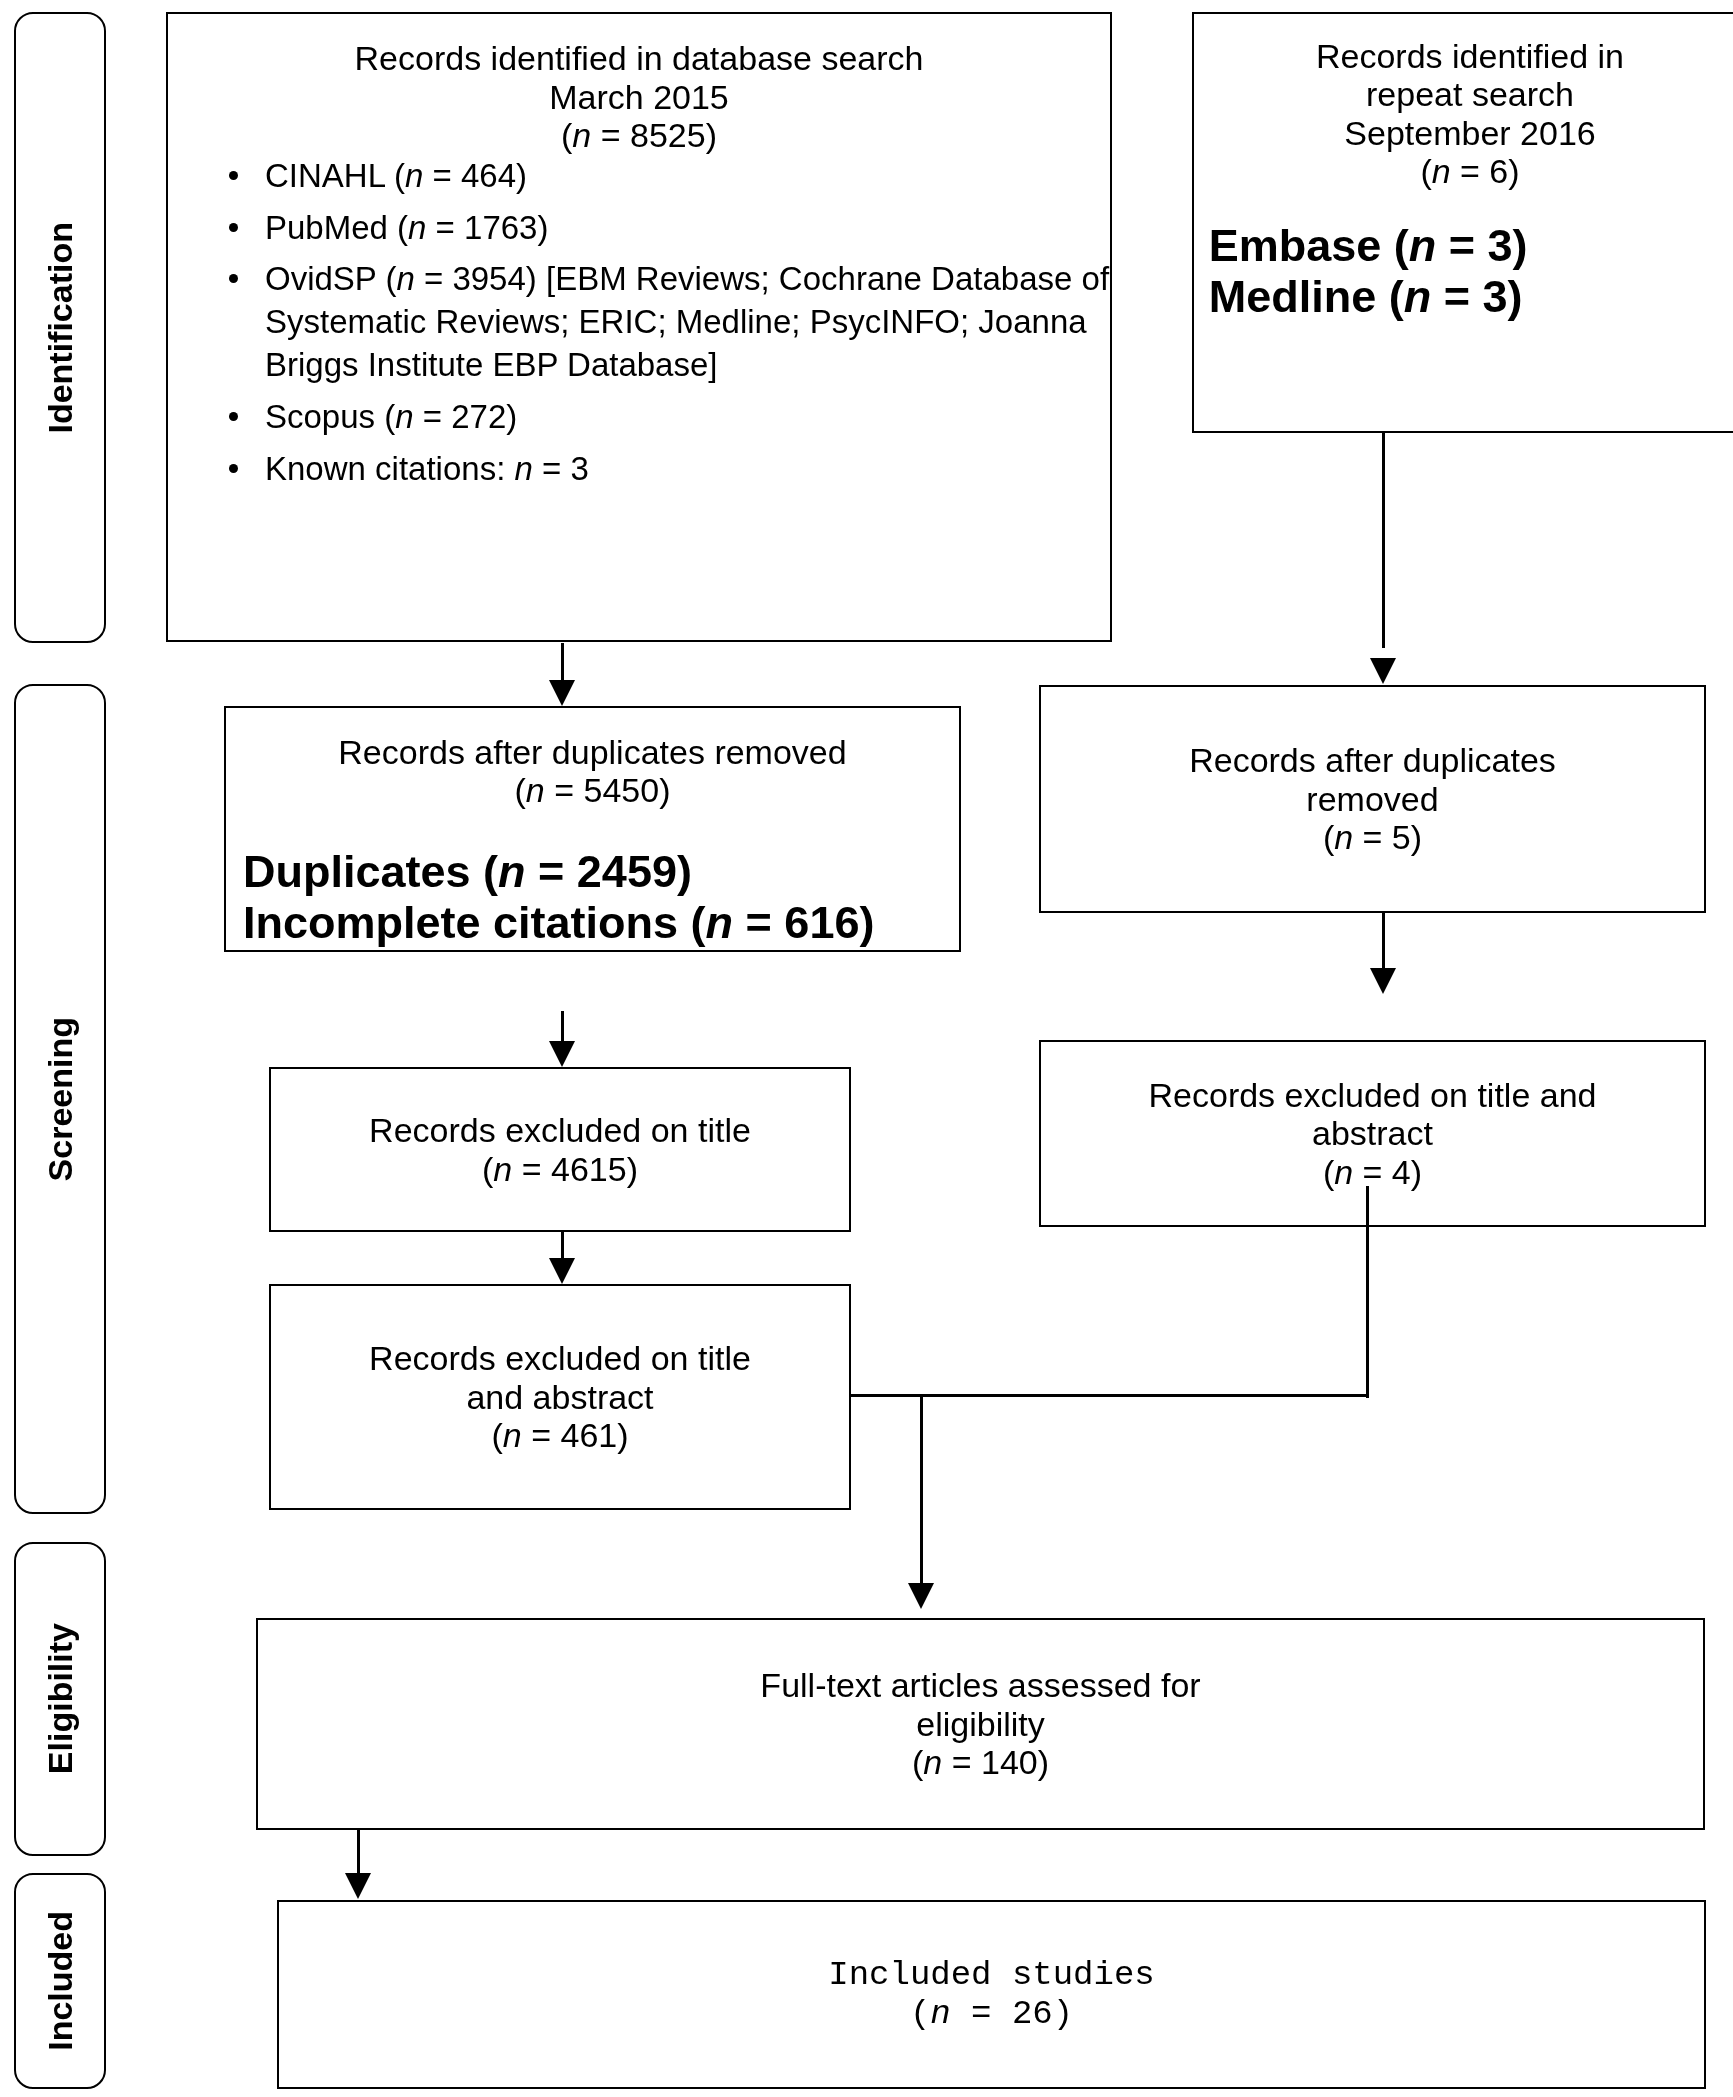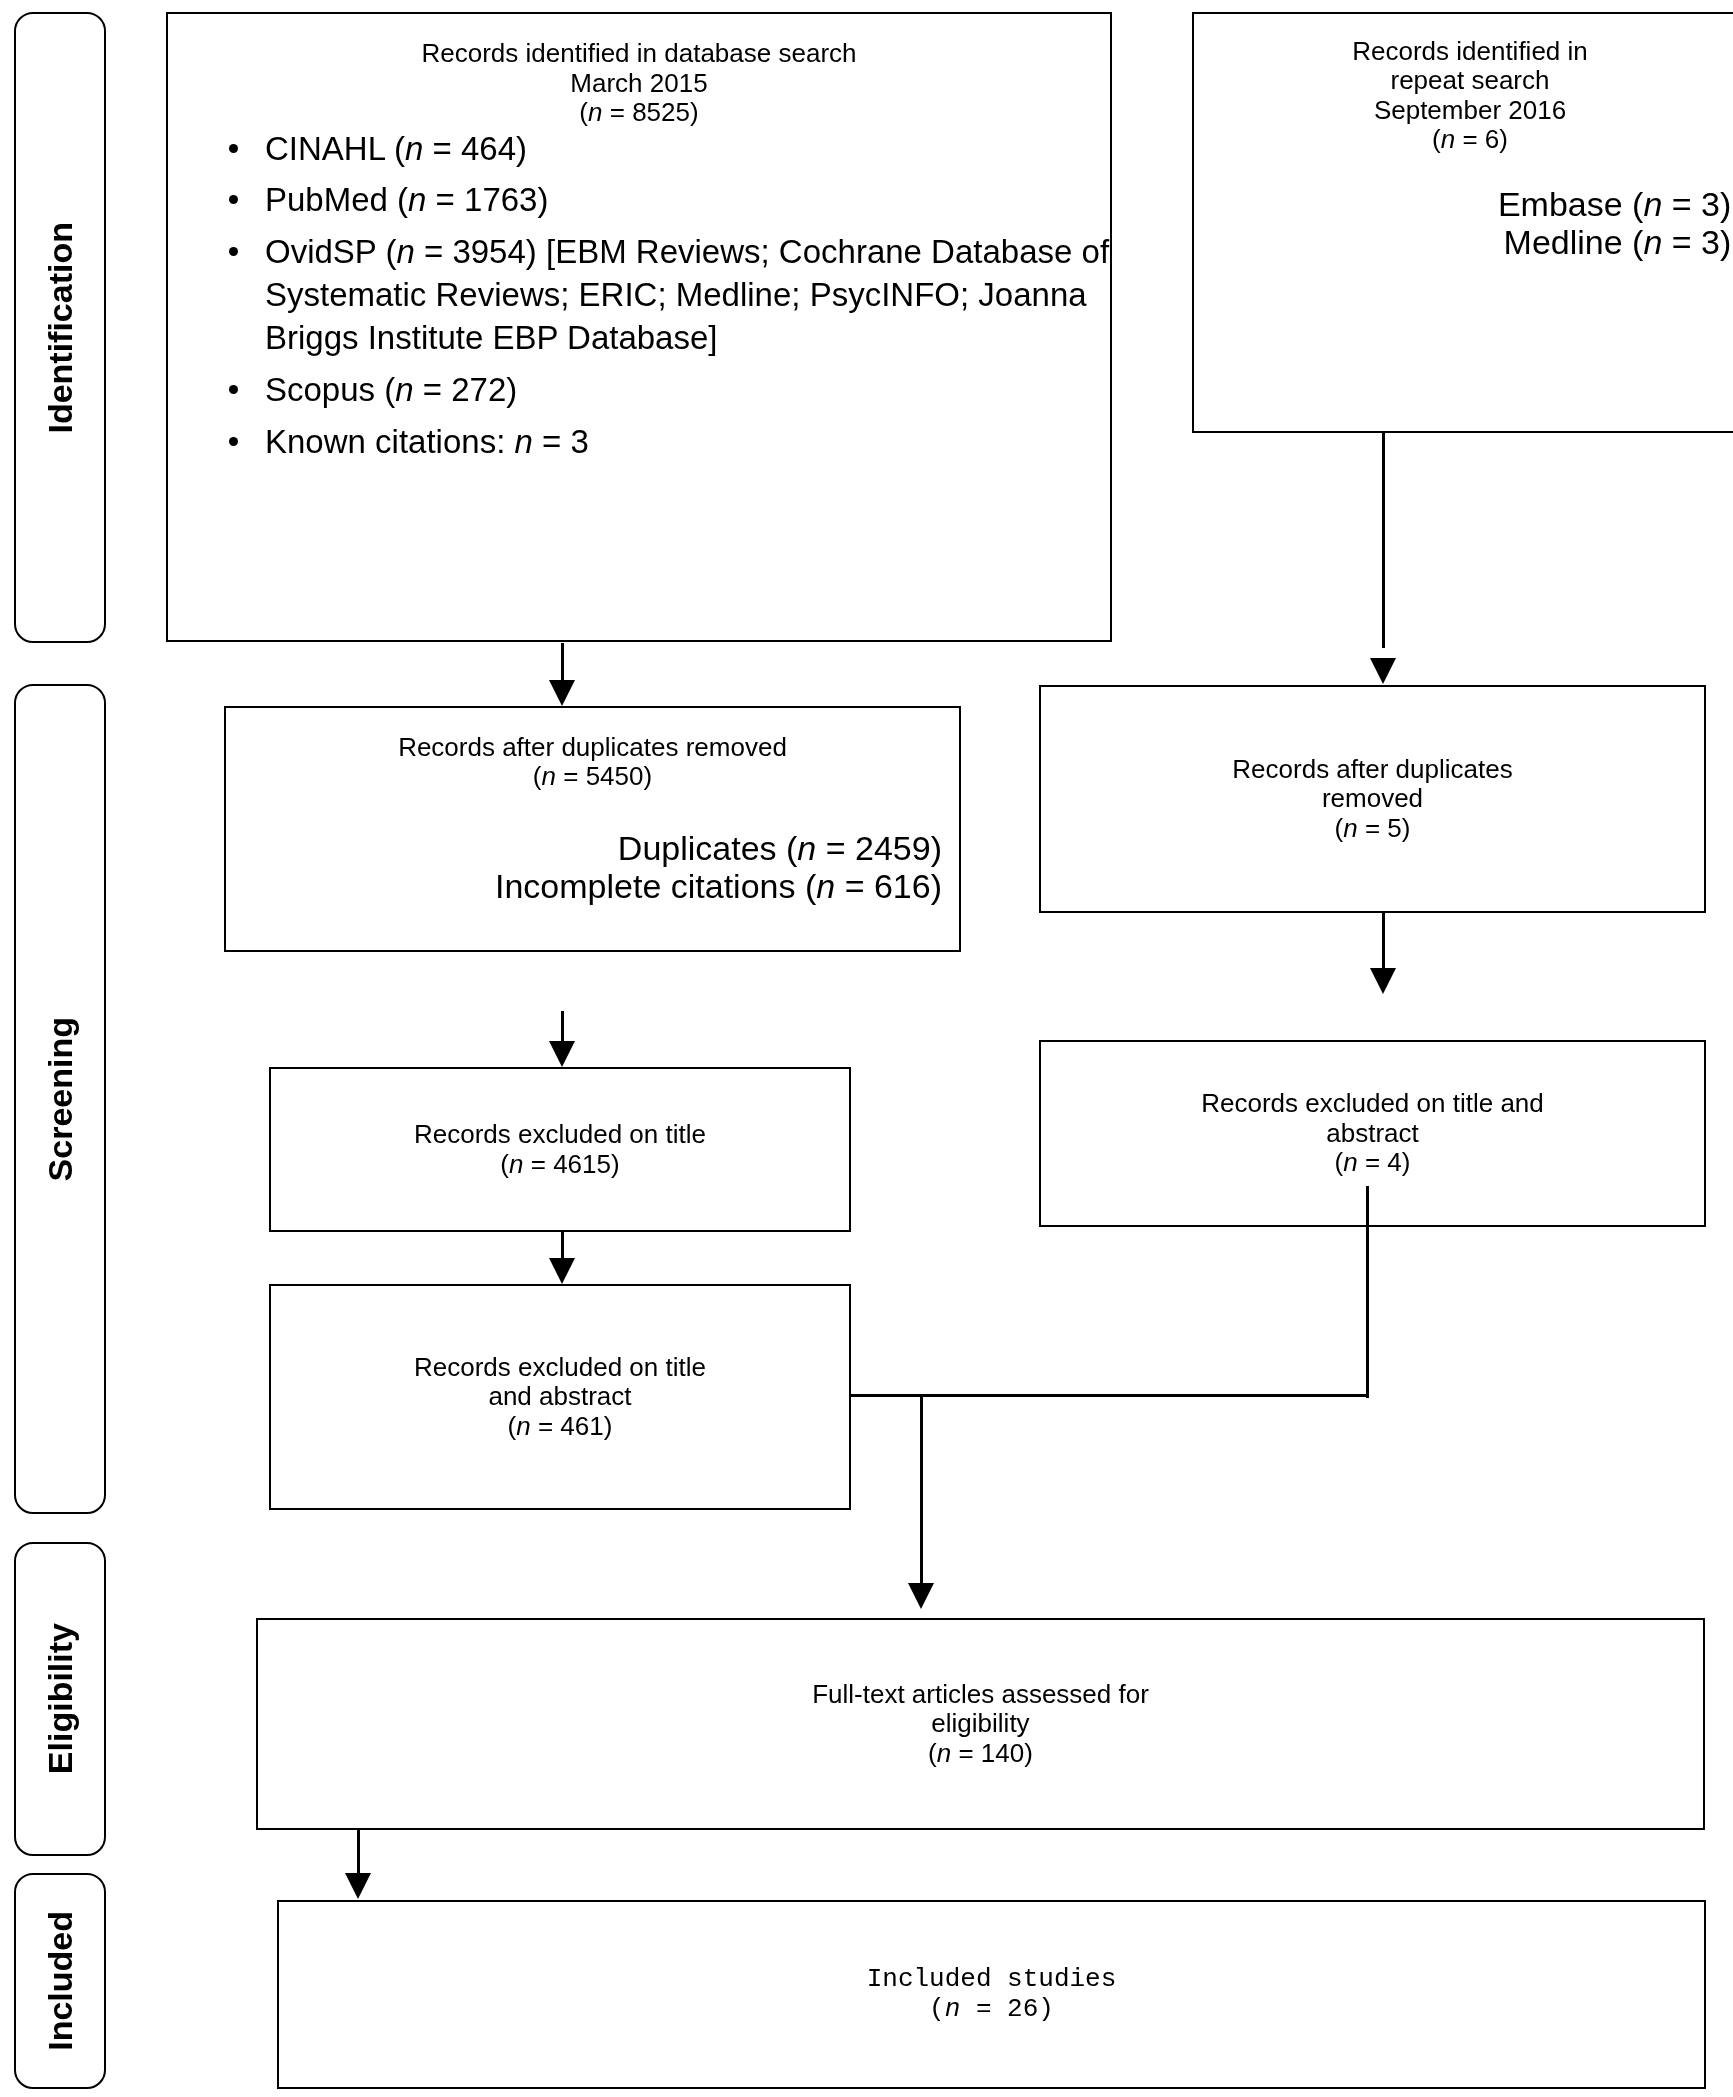--- a/index.html
+++ b/index.html
@@ -36,32 +36,33 @@
     position:absolute;
     border:2.8px solid #000;
     background:#fff;
     box-sizing:border-box;
     display:flex;
     flex-direction:column;
     justify-content:center;
   }
   .box.center{align-items:center;text-align:center;}
   .box-title{
-    font-size:26px;
+    font-size:34px;
     line-height:1.13;
     white-space:pre-line;
     text-align:center;
     width:100%;
   }
   .box-sub{
-    font-size:34px;
+    font-size:45px;
     line-height:1.13;
     white-space:pre-line;
-    text-align:right;
+    text-align:left;
     width:100%;
+    font-weight:bold;
   }
   .em{font-style:italic;}
   
   ul.blist{
     margin:0;
     padding:0 0 0 54px;
     list-style:none;
     font-size:33px;
     line-height:1.30;
     text-align:left;

